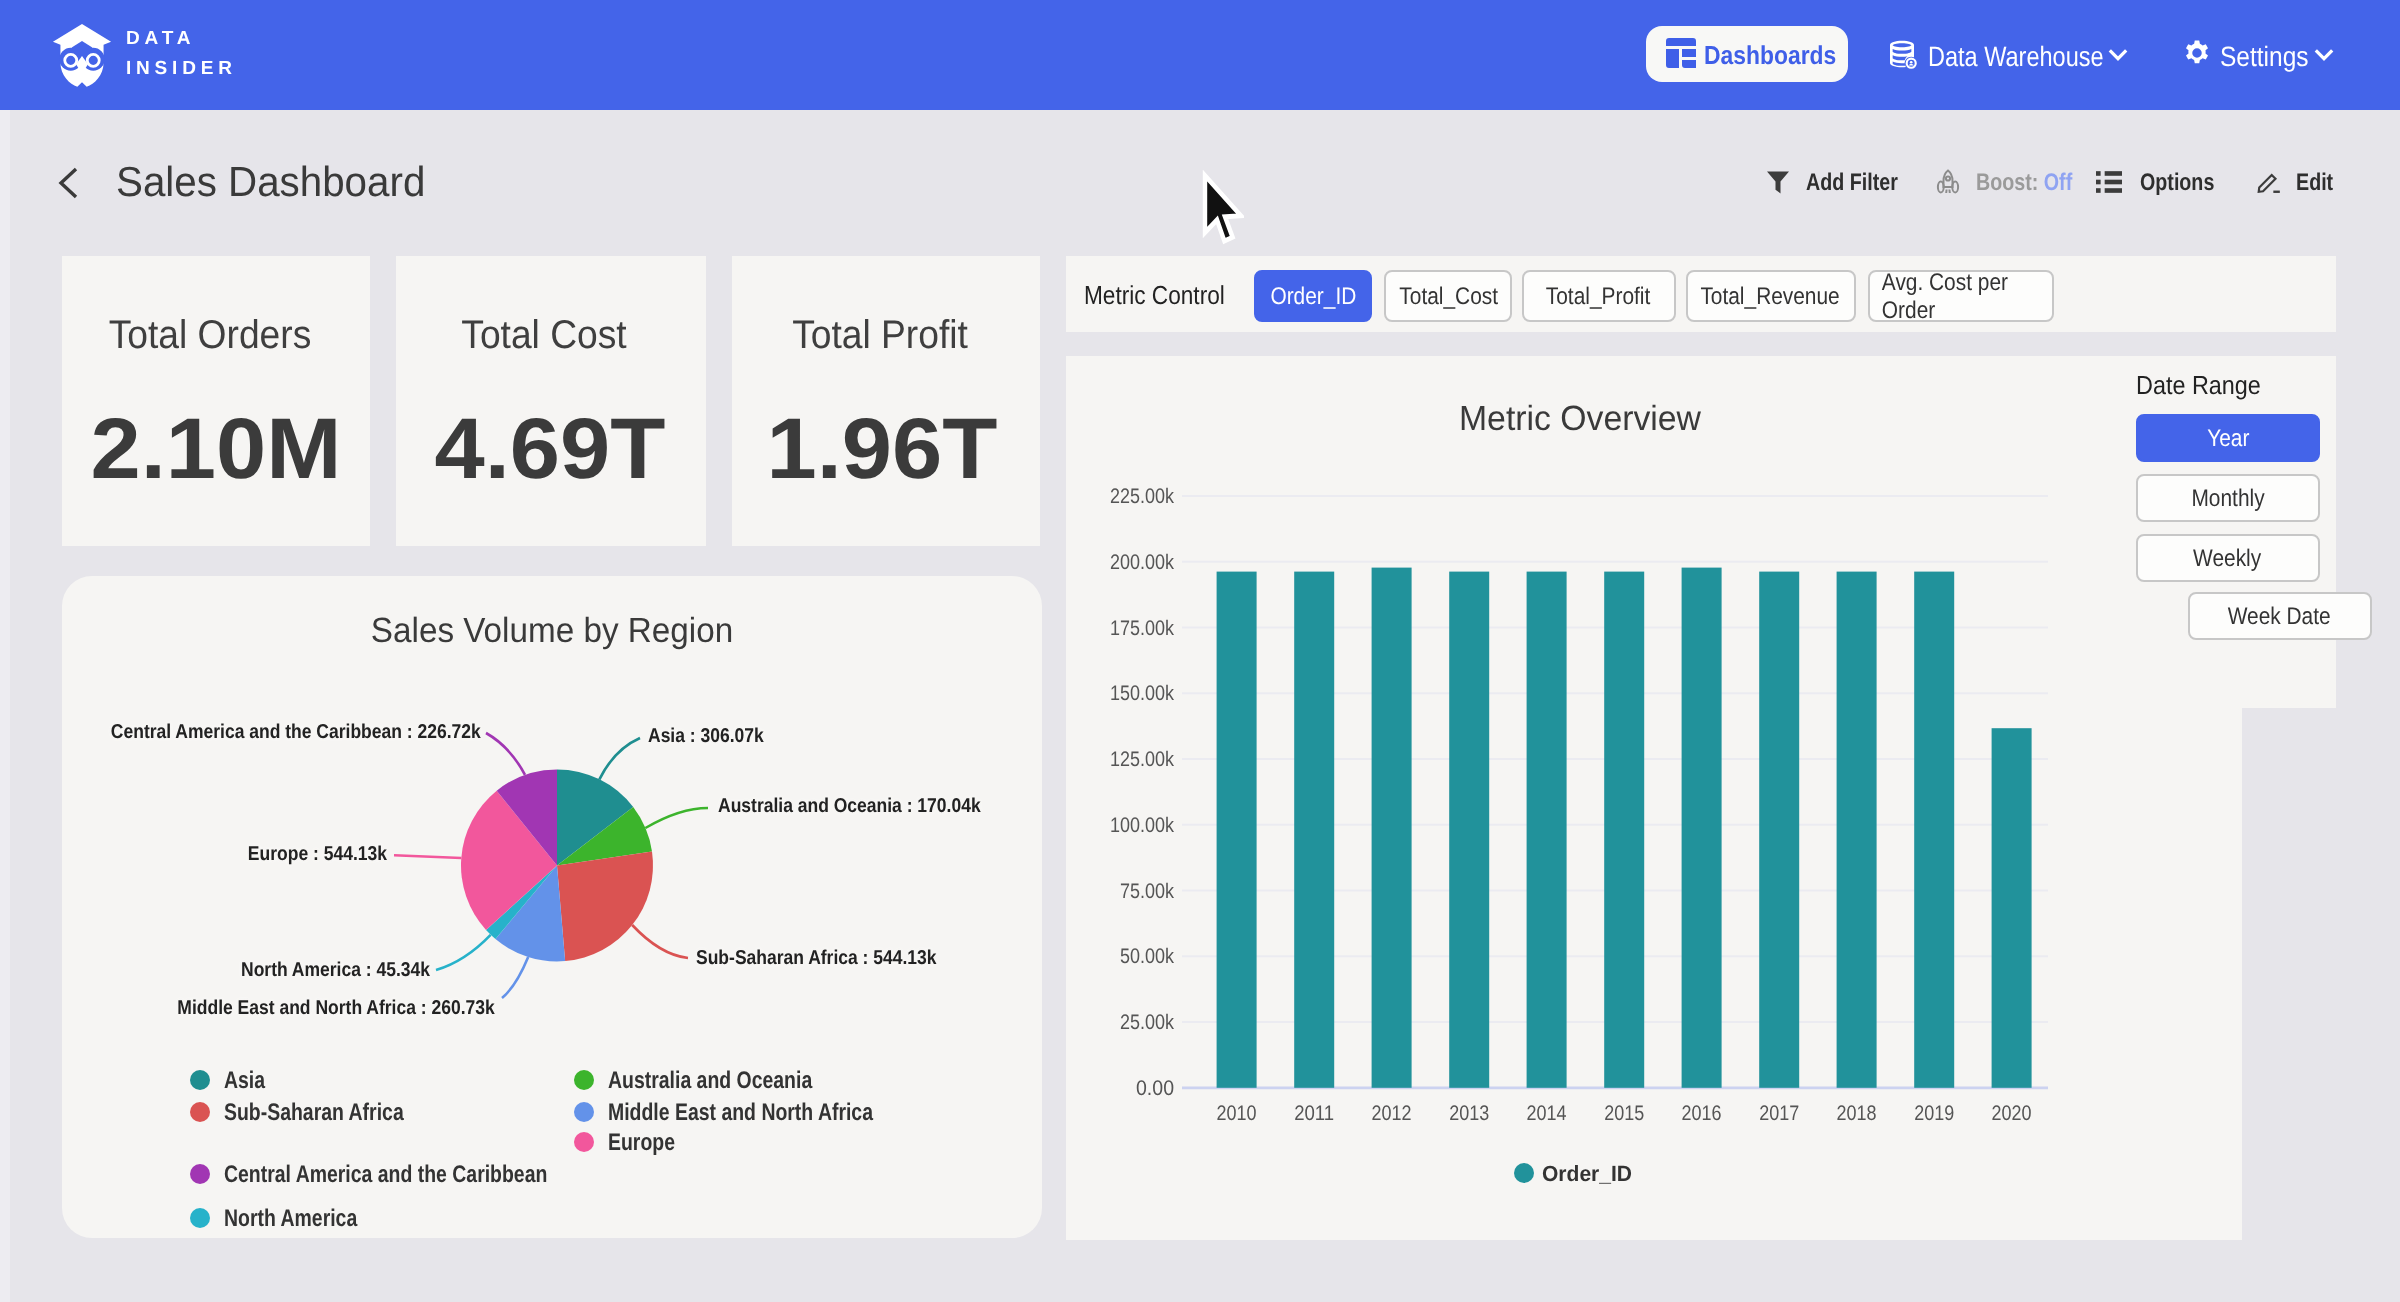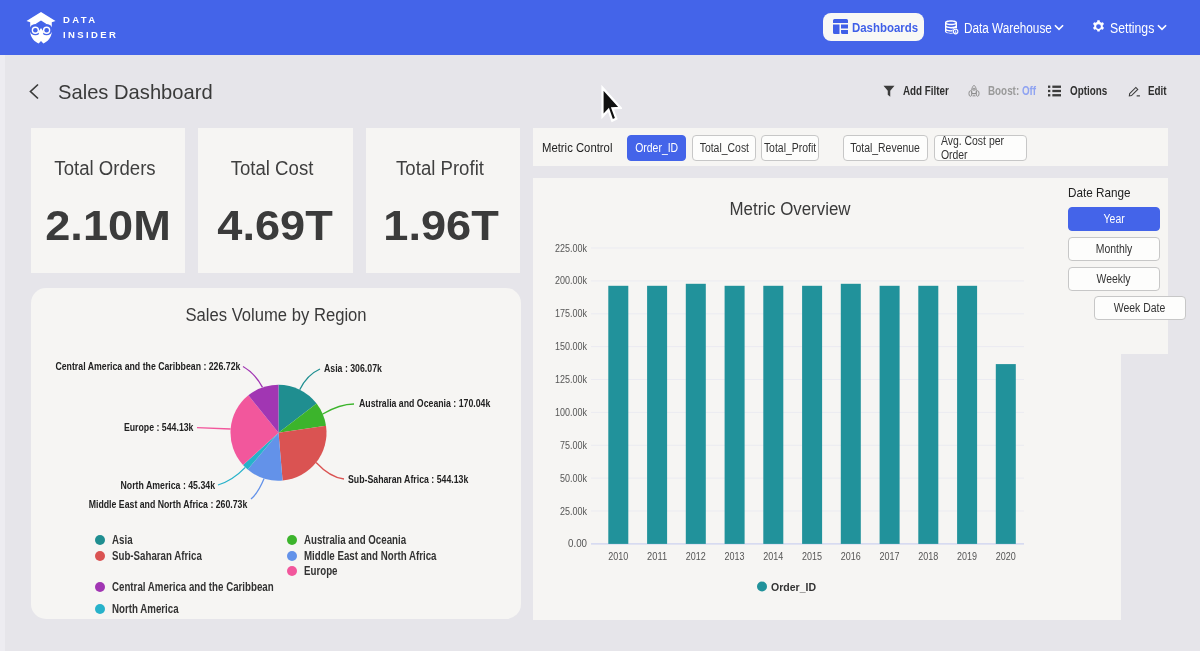--- a/index.html
+++ b/index.html
@@ -110,21 +110,21 @@
 <div class="t" style="left:441px;top:201px;font-size:43px;font-weight:bold;color:#3b3b3b;transform:translateX(-50%) scaleX(1.05);transform-origin:50% 0;">1.96T</div>
 
 <div class="card" style="left:533px;top:128px;width:635px;height:38px;"></div>
 <div class="t" style="left:542px;top:140px;font-size:13px;color:#222;transform:scaleX(0.87);transform-origin:0 0;">Metric Control</div>
 <div class="mc-btn" style="left:627px;width:59px;background:#4464e9;border-color:#4464e9;color:#fff;">
     <span>Order_ID</span>
   </div>
 <div class="mc-btn" style="left:692px;width:64px;">
     <span>Total_Cost</span>
   </div>
-<div class="mc-btn" style="left:761px;width:58px;">
+<div class="mc-btn" style="left:761px;width:77px;">
     <span>Total_Profit</span>
   </div>
 <div class="mc-btn" style="left:843px;width:85px;">
     <span>Total_Revenue</span>
   </div>
 <div class="mc-btn" style="left:934px;width:93px;">
     <span>Avg. Cost per Order</span>
   </div>
 
 <div class="card" style="left:533px;top:178px;width:588px;height:442px;">

